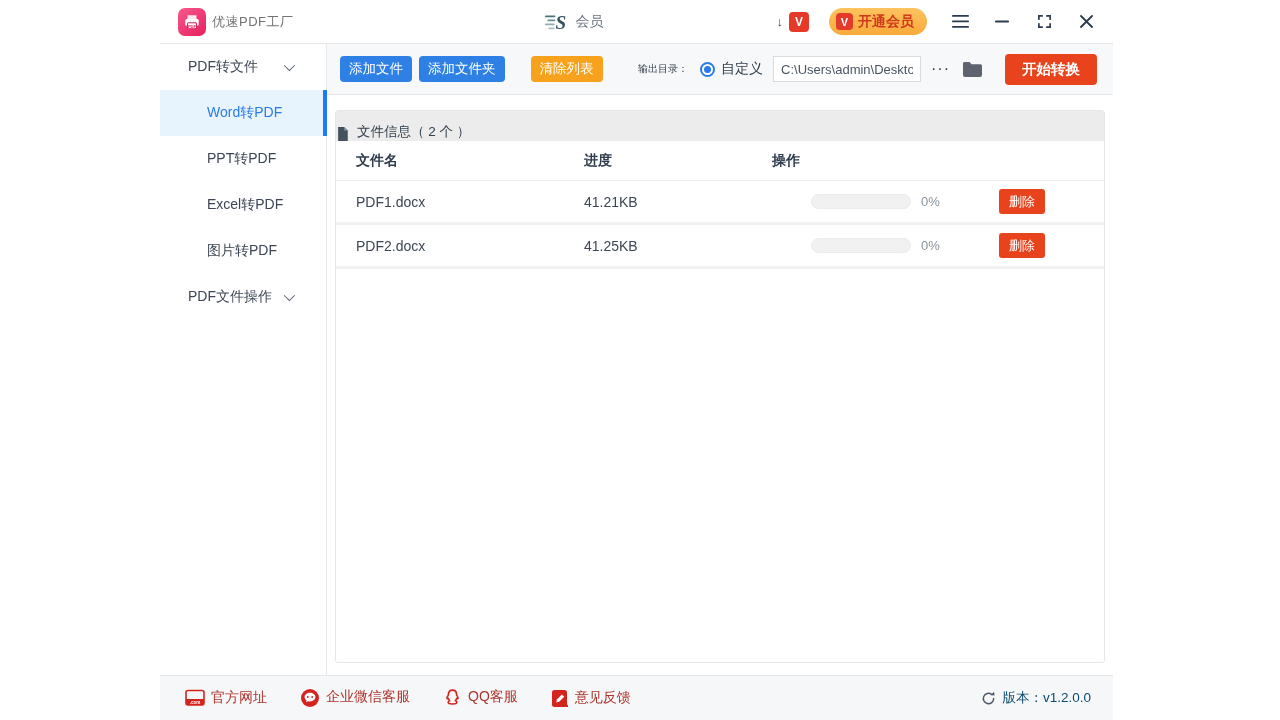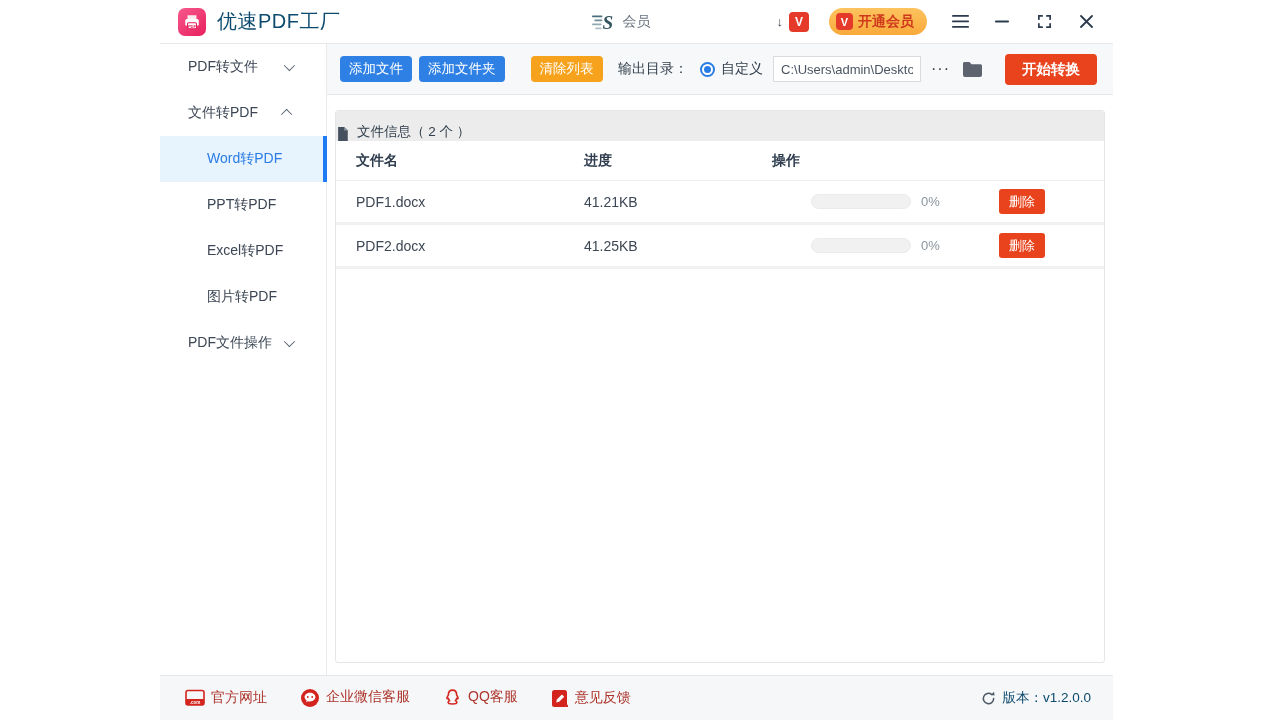--- a/index.html
+++ b/index.html
@@ -2,21 +2,21 @@
 <html><head>
 <meta charset="utf-8">
 <style>
   * { margin:0; padding:0; box-sizing:border-box; }
   html,body { width:1280px; height:720px; background:#ffffff; font-family:"Liberation Sans","DejaVu Sans",sans-serif; }
   .app { position:relative; margin-left:160px; width:953px; height:720px; background:#fff; display:flex; flex-direction:column; }
 
   
   .titlebar { height:44px; flex:0 0 44px; display:flex; align-items:center; padding:0 18px; border-bottom:1px solid #e7e7e7; background:#fff; }
   .logo { width:28px; height:28px; border-radius:7px; background:linear-gradient(140deg,#f7598d,#e81f5e); display:flex; align-items:center; justify-content:center; }
-  .app-title { font-size:20px; color:#0c4a6e; margin-left:11px; letter-spacing:.5px; }
+  .app-title { font-size:13px; color:#737373; margin-left:6px; letter-spacing:.5px; }
   .member-group { display:flex; align-items:center; margin-left:250px; }
   .member-label { font-size:14px; color:#6b7480; margin-left:6px; }
   .tb-right { margin-left:auto; display:flex; align-items:center; }
   .dl-arrow { color:#3a4450; font-size:13px; margin-right:6px; }
   .vip-badge { width:20px; height:20px; border-radius:4px; background:#e5392a; color:#fff; font-size:12px; font-weight:bold; display:flex; align-items:center; justify-content:center; }
   .vip-pill { margin-left:20px; height:27px; display:flex; align-items:center; gap:5px; padding:0 13px 0 7px; border-radius:14px; background:linear-gradient(180deg,#fdc35f,#f9a93a); color:#cf3a1c; font-size:14px; font-weight:bold; cursor:pointer; }
   .vip-pill .vip-badge { width:17px; height:17px; font-size:11px; }
   .win-btn { margin-left:24px; width:18px; height:18px; display:flex; align-items:center; justify-content:center; color:#2b3a4d; cursor:pointer; }
   .win-btn svg { display:block; }
 
@@ -33,21 +33,21 @@
   .chev.up { transform:rotate(225deg) translateY(-2px); }
 
   .main { flex:1 1 auto; display:flex; flex-direction:column; background:#fff; min-width:0; }
 
   
   .toolbar { height:51px; flex:0 0 51px; background:#f7f8fa; border-bottom:1px solid #e4e6e9; display:flex; align-items:center; padding:0 16px 0 13px; }
   .btn { border:none; border-radius:4px; color:#fff; font-size:13.5px; height:26px; padding:0 9px; cursor:pointer; font-family:inherit; }
   .btn-blue { background:#2e80e5; }
   .btn-blue + .btn-blue { margin-left:7px; }
   .btn-orange { background:#f7a21c; margin-left:26px; }
-  .out-label { margin-left:auto; font-size:14px; color:#33404e; }
+  .out-label { margin-left:auto; font-size:10px; color:#33404e; }
   .radio { width:15px; height:15px; border:2px solid #2a7ce5; border-radius:50%; margin-left:12px; display:flex; align-items:center; justify-content:center; cursor:pointer; background:#fff; }
   .radio .dot { width:7px; height:7px; border-radius:50%; background:#2a7ce5; }
   .radio-label { font-size:14px; color:#33404e; margin-left:6px; }
   .path-input { margin-left:10px; width:148px; height:26px; border:1px solid #d8dce1; border-radius:0; background:#fff; font-size:13px; color:#4a5562; padding:0 7px; font-family:inherit; }
   .more-dots { margin-left:10px; font-size:16px; color:#333b46; letter-spacing:1px; cursor:pointer; user-select:none; }
   .folder-btn { margin-left:12px; cursor:pointer; display:flex; }
   .btn-convert { margin-left:22px; background:#e8431c; height:31px; padding:0 17px; font-size:14.5px; font-weight:bold; border-radius:4px; }
 
   
   .card-zone { flex:1 1 auto; padding:15px 8px 12px 8px; min-height:0; }
@@ -132,24 +132,20 @@
       </div>
     </div>
   </div>
 
   <div class="body-wrap">
 
     <div class="sidebar">
       <div class="side-item">
         <span>PDF转文件</span>
         <span class="chev down"></span>
-      </div>
-      <div class="side-item">
-        <span>文件转PDF</span>
-        <span class="chev up"></span>
       </div>
       <div class="side-item side-sub selected">
         <span>Word转PDF</span>
       </div>
       <div class="side-item side-sub">
         <span>PPT转PDF</span>
       </div>
       <div class="side-item side-sub">
         <span>Excel转PDF</span>
       </div>

